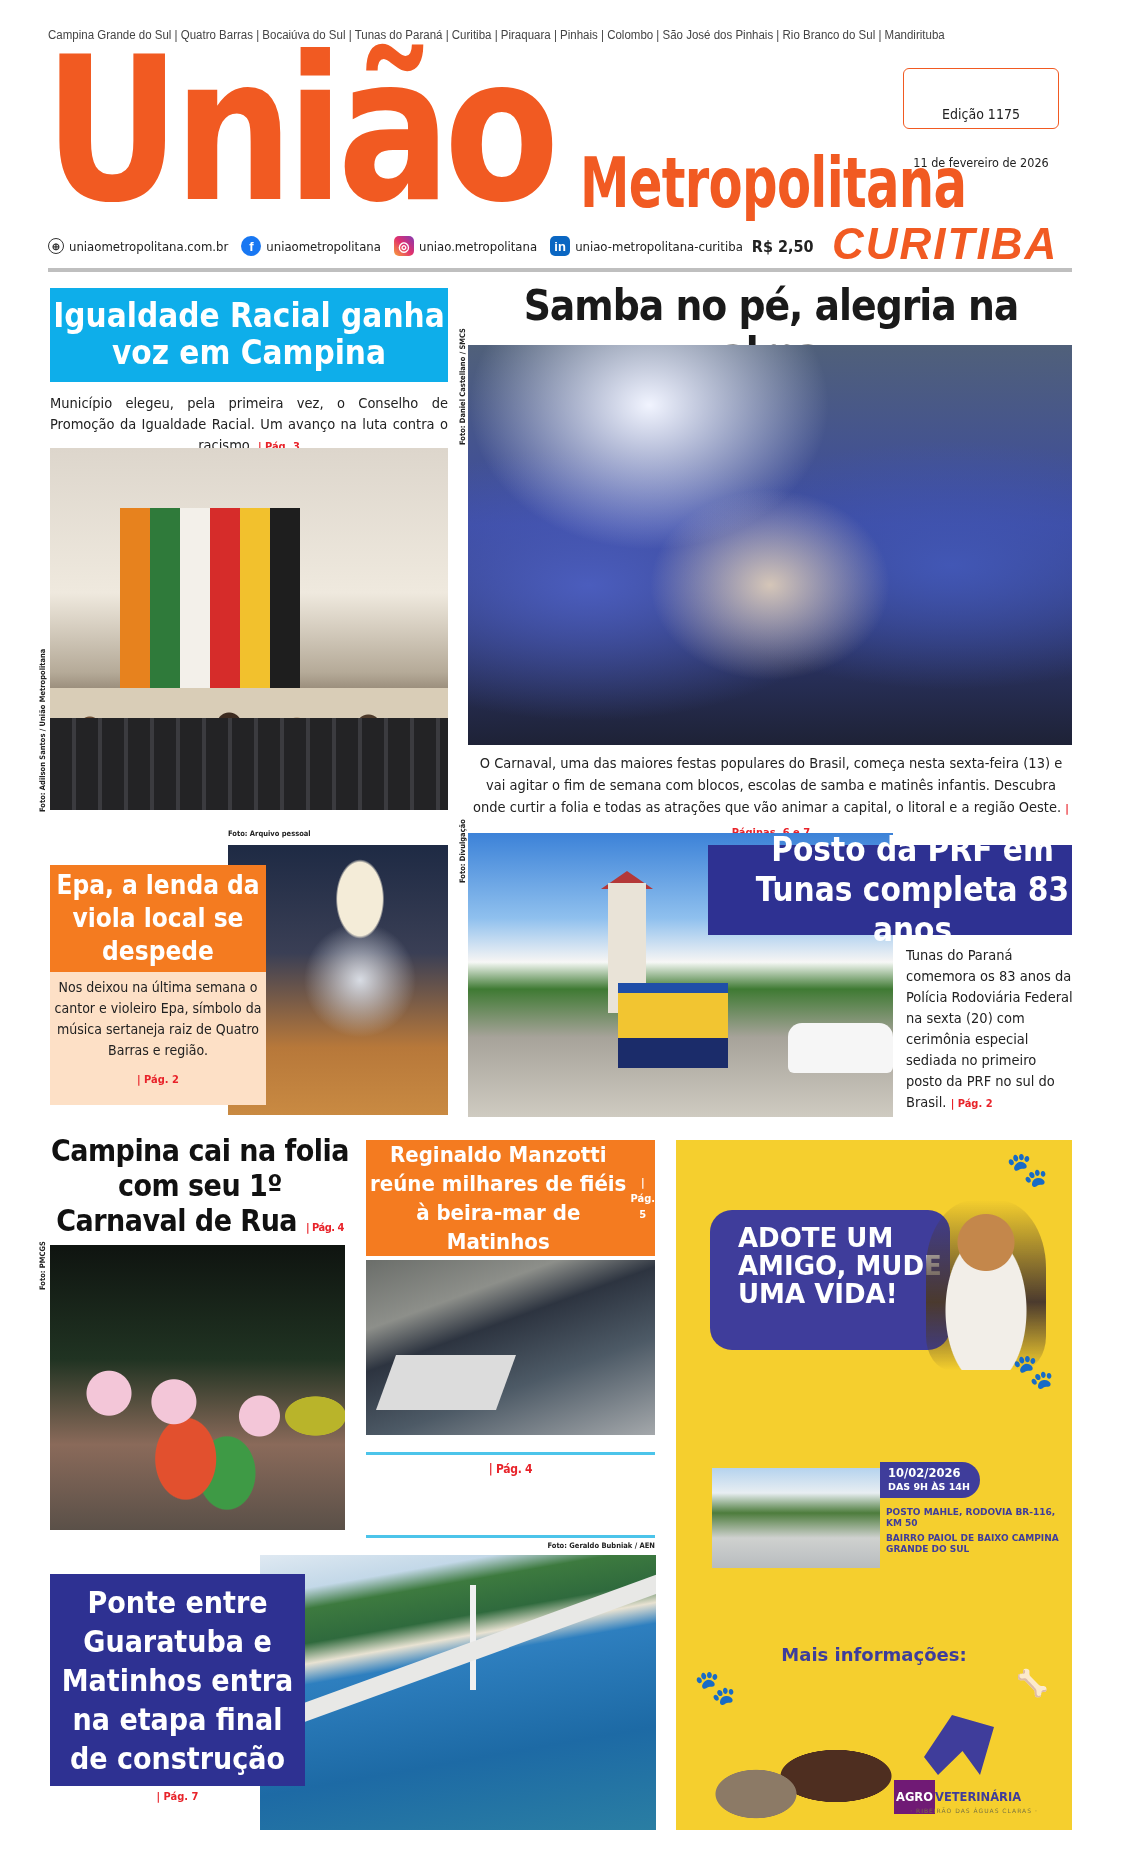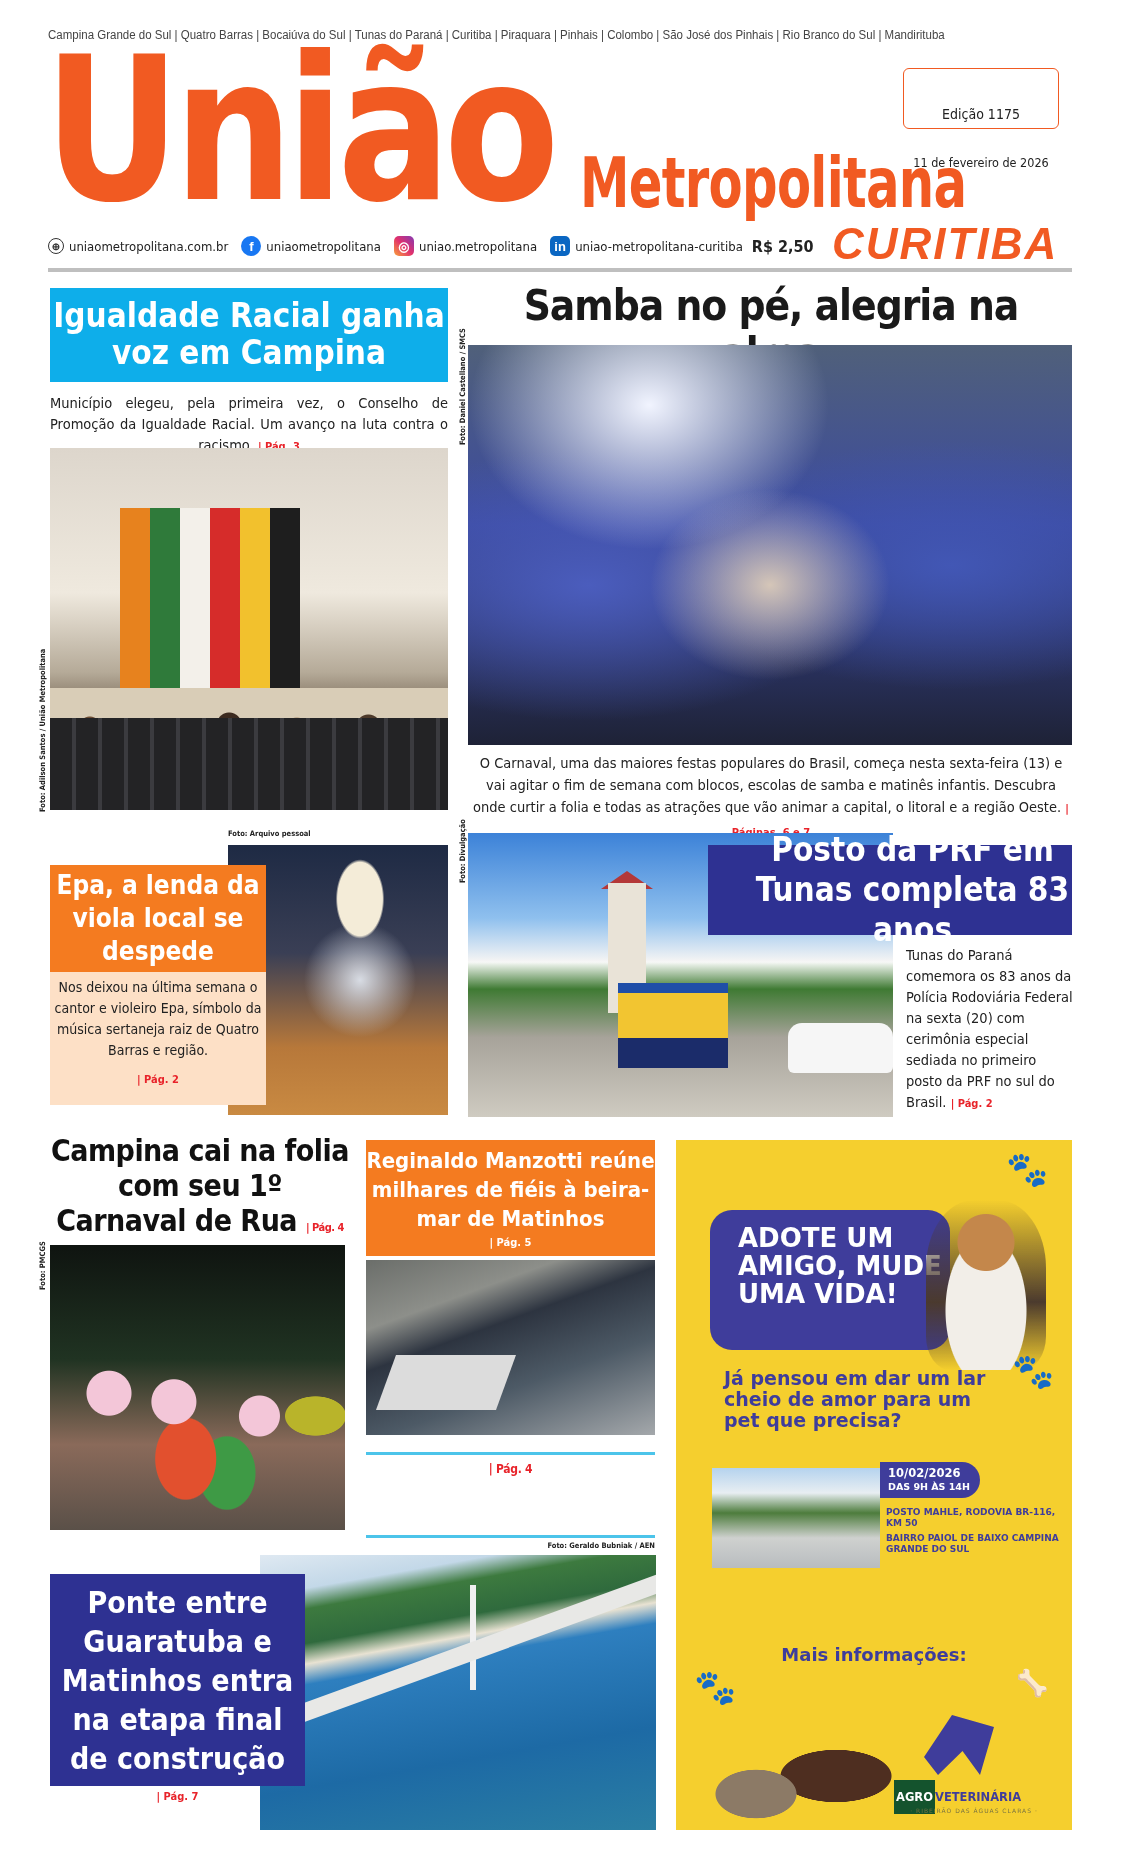--- a/index.html
+++ b/index.html
@@ -77,21 +77,21 @@
   .campina-head .pag { font-size: 11px; }
   .photo-campina { left: 50px; top: 1245px; width: 295px; height: 285px; background:
       radial-gradient(circle at 20% 52%, #f3c6d8 0 22px, transparent 23px),
       radial-gradient(circle at 42% 55%, #f3c6d8 0 22px, transparent 23px),
       radial-gradient(circle at 71% 60%, #f3c6d8 0 20px, transparent 21px),
       radial-gradient(ellipse at 46% 75%, #e2502e 0 30px, transparent 31px),
       radial-gradient(ellipse at 60% 80%, #3e9a45 0 28px, transparent 29px),
       radial-gradient(ellipse at 90% 60%, #b9b42a 0 30px, transparent 31px),
       linear-gradient(180deg, #0f1410 0%, #203322 40%, #8a6a5a 70%, #5a5048 100%); }
 
-  .regi-box { left: 366px; top: 1140px; width: 289px; height: 116px; background: #f47b20; font-size: 22px; line-height: 29px; flex-direction: column; }
+  .regi-box { left: 366px; top: 1140px; width: 289px; height: 116px; background: #f47b20; font-size: 22px; line-height: 29px; flex-direction: row; }
   .regi-box .pag { color: #fff; font-size: 11px; line-height: 16px; margin-top: 2px; }
   .photo-regi { left: 366px; top: 1260px; width: 289px; height: 175px; background:
       linear-gradient(160deg, #6b6e6a 0%, #8d8f8a 25%, #2d3440 40%, #4d5a66 65%, #a4a8ab 100%); }
   .regi-stage { position:absolute; left: 20px; top: 95px; width: 120px; height: 55px; background: #dcdcdc; transform: skewX(-20deg); }
   .infla-line-top { left: 366px; top: 1452px; width: 289px; height: 3px; background: #4cc4ea; }
   .infla-head { left: 366px; top: 1460px; width: 289px; text-align: center; font-size: 19.5px; font-weight: 700; line-height: 25px; color: #111; letter-spacing: -0.3px; }
   .infla-line-bot { left: 366px; top: 1535px; width: 289px; height: 3px; background: #4cc4ea; }
   .infla-credit { left: 366px; top: 1541px; width: 289px; text-align: right; }
 
   
@@ -114,21 +114,21 @@
   .ad-addr { position:absolute; left: 210px; top: 367px; width: 180px; font-weight: 800; font-size: 9px; line-height: 11px; color: #3f3d9b; }
   .ad-venha { position:absolute; left: 42px; top: 445px; width: 320px; height: 48px; background: #3f3d9b; border-radius: 22px; color: #fff; font-weight: 800; font-size: 14px; line-height: 18px; text-align: center; padding-top: 6px; }
   .ad-mais { position:absolute; left: 0; top: 505px; width: 396px; text-align: center; font-weight: 800; font-size: 18px; line-height: 20px; }
   .ad-phone { position:absolute; left: 0; top: 525px; width: 396px; text-align: center; font-weight: 800; font-size: 23px; line-height: 28px; }
   .ad-pets { position:absolute; left: 20px; top: 570px; width: 200px; height: 120px; background:
       radial-gradient(ellipse at 30% 70%, #8c7a66 0 40px, transparent 41px),
       radial-gradient(ellipse at 70% 55%, #4e2e20 0 55px, transparent 56px); }
   .ad-logo { position:absolute; left: 218px; top: 575px; width: 130px; height: 70px; }
   .ad-logo-horse { position:absolute; left: 30px; top: 0; width: 70px; height: 60px; background: #3f3d9b; clip-path: polygon(40% 0, 100% 20%, 80% 100%, 55% 60%, 20% 100%, 0 70%); }
   .ad-agro { position:absolute; left: 218px; top: 650px; width: 160px; font-size: 11.5px; font-weight: 700; color: #3f3d9b; white-space: nowrap; }
-  .ad-agro .agro { background: #14532d; color: #fff; padding: 10px 2px; }
+  .ad-agro .agro { background: #701a75; color: #fff; padding: 10px 2px; }
   .ad-sub { position:absolute; left: 218px; top: 667px; width: 160px; font-size: 6px; color: #7a7440; letter-spacing: 1px; text-align: center; white-space: nowrap; }
 </style>
 </head>
 <body>
 
 <div class="abs towns">Campina Grande do Sul | Quatro Barras | Bocaiúva do Sul | Tunas do Paraná | Curitiba | Piraquara | Pinhais | Colombo | São José dos Pinhais | Rio Branco do Sul | Mandirituba</div>
 <div class="abs logo-uniao">União</div>
 <div class="abs logo-metro">Metropolitana</div>
 <div class="abs logo-curitiba">CURITIBA</div>
 <div class="abs edition-box">
@@ -222,21 +222,20 @@
   <div class="ponte-bridge"></div>
 </div>
 <div class="abs headline-box ponte-box">Ponte entre Guaratuba e Matinhos entra na etapa final de construção</div>
 <div class="abs pag ponte-pag">| Pág. 7</div>
 
 <div class="abs ad">
   <div class="ad-paw" style="left:330px;top:12px;">🐾</div>
   <div class="ad-title-box">ADOTE UM AMIGO, MUDE UMA VIDA!</div>
   <div class="ad-dog"></div>
   <div class="ad-paw" style="left:336px;top:214px;">🐾</div>
-  <div class="ad-q">Já pensou em dar um lar cheio de amor para um pet que precisa?</div>
   <div class="ad-photo"></div>
   <div class="ad-date">
     <div>10/02/2026</div>
     <div class="small">DAS 9H ÀS 14H</div>
   </div>
   <div class="ad-addr">
     <div>POSTO MAHLE, RODOVIA BR-116, KM 50</div>
     <div style="margin-top:4px">BAIRRO PAIOL DE BAIXO CAMPINA GRANDE DO SUL</div>
   </div>
   <div class="ad-mais">Mais informações:</div>

